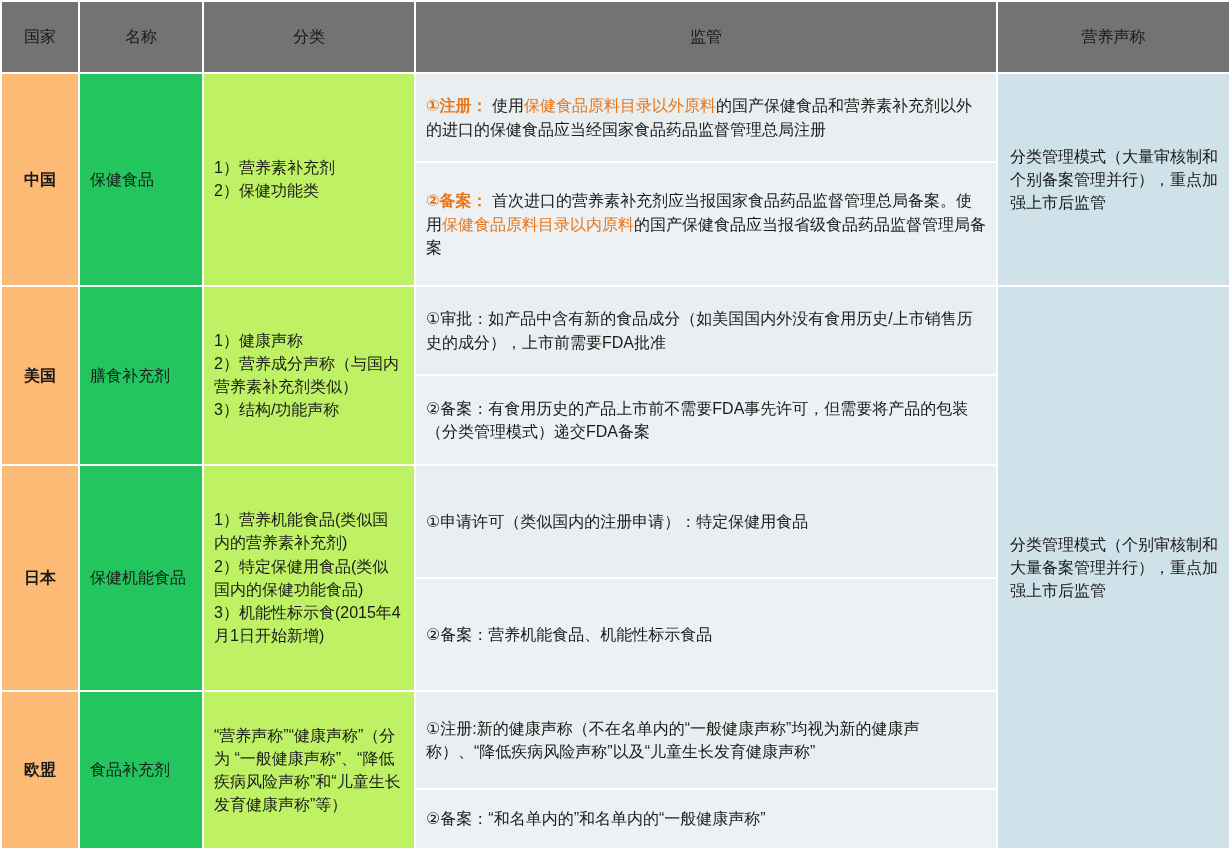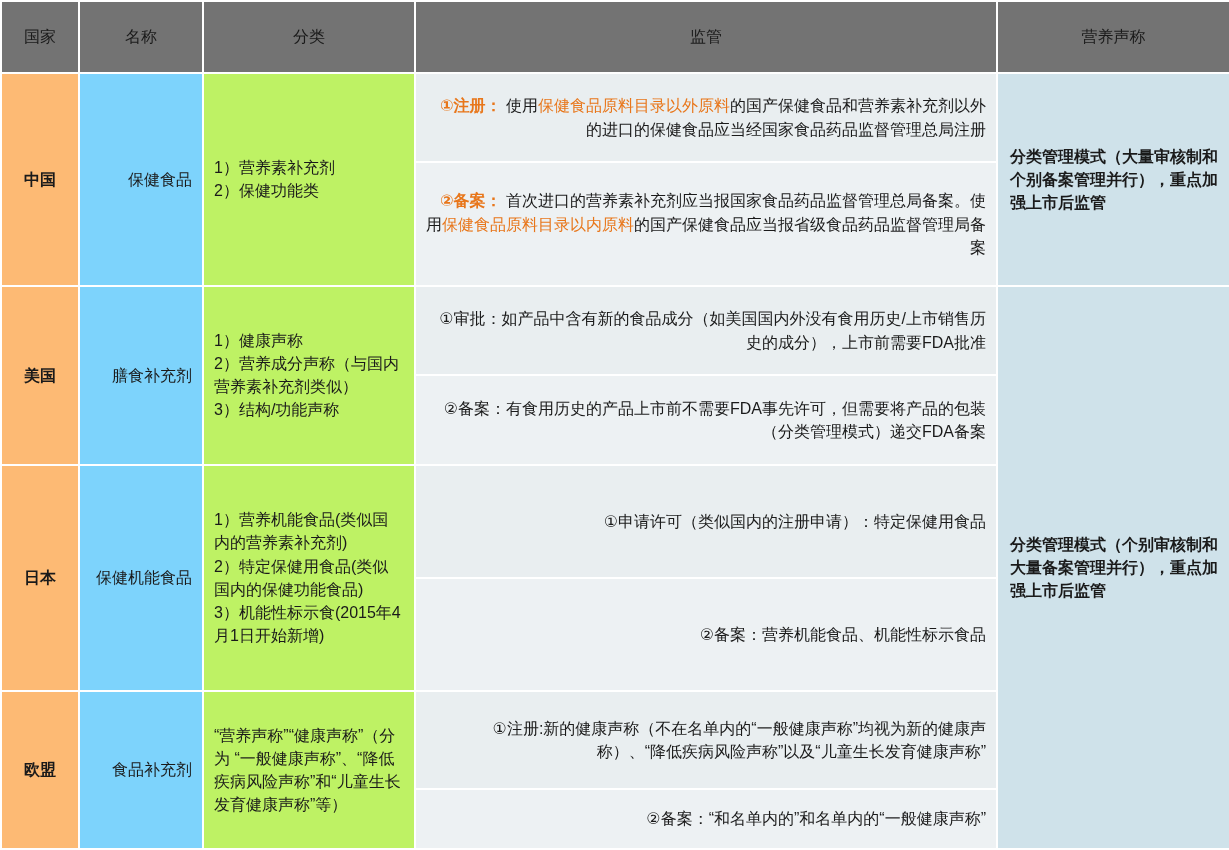--- a/index.html
+++ b/index.html
@@ -45,38 +45,38 @@
   col.c-reg     { width: 582px; }
   col.c-mode    { width: 233px; }
 
   td.country {
     background: #fdba74;
     text-align: center;
     font-size: 18px;
     font-weight: bold;
   }
   td.name {
-    background: #7dd3fc;
-    text-align: right;
+    background: #22c55e;
+    text-align: left;
     font-size: 17px;
   }
   td.classify {
     background: #bef264;
     text-align: left;
     font-size: 16.5px;
   }
   td.mode {
     background: #cfe2ea;
     text-align: left;
     font-size: 16.5px;
     vertical-align: middle;
   }
   td.regulate {
     background: #e9eef0;
-    text-align: right;
+    text-align: left;
     vertical-align: middle;
     font-size: 16.5px;
   }
   td.regulate.alt {
     background: #edf1f3;
     margin-top: 8px;
   }
   .orange {
     color: #e8761a;
   }
@@ -84,21 +84,20 @@
     color: #e8761a;
     font-weight: bold;
   }
   .cell-text {
     display: block;
     white-space: pre-wrap;
   }
   .mode-pad {
     display: block;
     padding-left: 2px;
-    font-weight: bold;
   }
 </style>
 </head>
 <body>
 
 <table class="reg-table">
   <colgroup>
     <col class="c-country">
     <col class="c-name">
     <col class="c-class">

